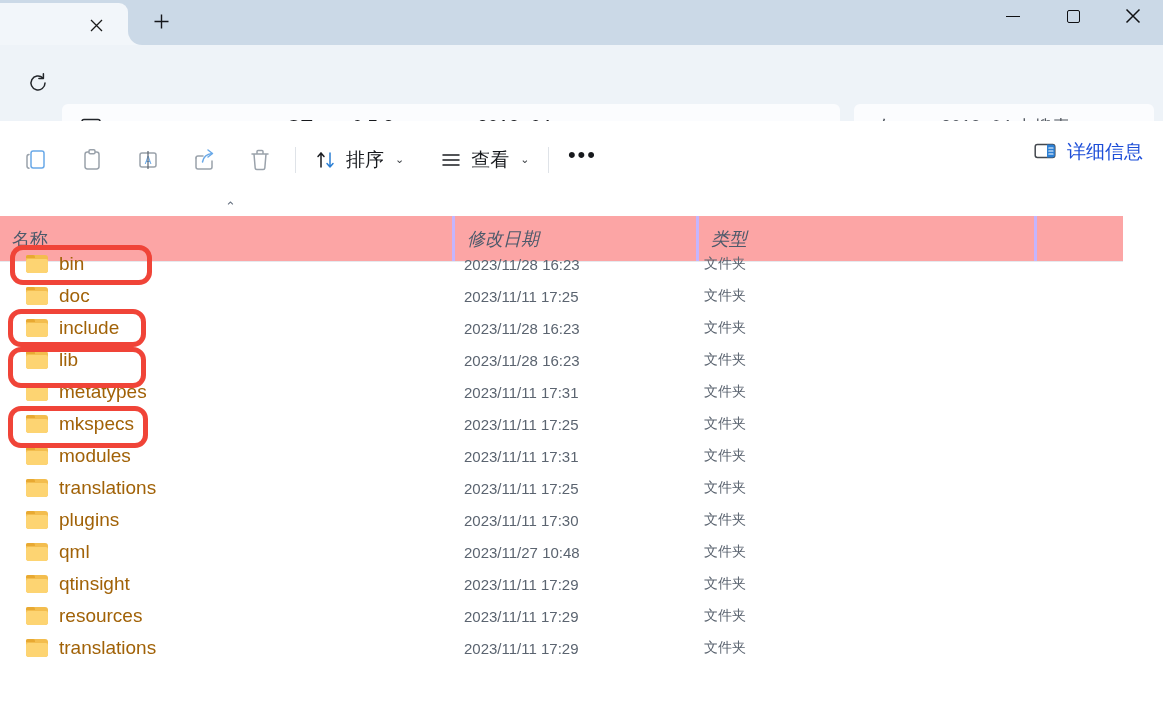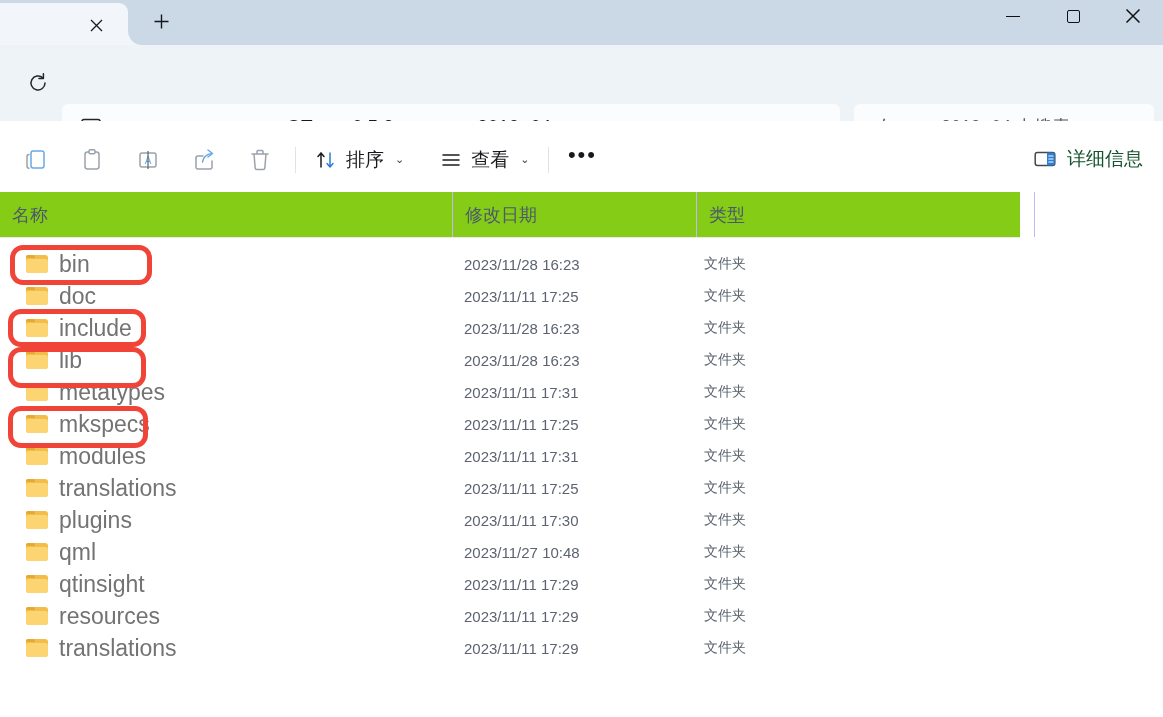--- a/index.html
+++ b/index.html
@@ -209,48 +209,48 @@
     color: #17191d;
     border-radius: 5px;
     padding-bottom: 10px;
     box-sizing: border-box;
   }
   .tb-details {
     position: absolute;
     right: 10px; top: 18px;
     height: 40px;
     display: flex;
-    align-items: center;
+    align-items: flex-start;
     gap: 10px;
     padding: 0 10px;
     border-radius: 5px;
     font-size: 19px;
-    color: #14532d;
+    color: #1d4ed8;
     white-space: nowrap;
   }
 
   
   .colheader {
     position: absolute;
-    left: 0; top: 192px;
-    width: 1020px; height: 45px;
-    background: #84cc16;
+    left: 0; top: 216px;
+    width: 1123px; height: 45px;
+    background: #fca5a5;
     border-bottom: 1px solid #e6e9ed;
   }
   .colh {
     position: absolute;
     top: 0; height: 45px;
     display: flex;
     align-items: center;
     font-size: 18px;
     color: #4d5a6b;
     box-sizing: border-box;
     padding-left: 12px;
   }
-  .colh.divider { border-left: 1px solid #c4b5fd; }
+  .colh.divider { border-left: 3px solid #c4b5fd; font-style: italic; }
   .col-name { left: 12px; width: 440px; padding-left: 0; }
   .col-date { left: 452px; width: 244px; }
   .col-type { left: 696px; width: 196px; }
   .col-size { left: 892px; width: 142px; }
   .col-end  { left: 1034px; width: 129px; }
   .sort-chevron {
     position: absolute;
     left: 225px; top: 200px;
     font-size: 13px;
     color: #6b7685;
@@ -270,22 +270,22 @@
     align-items: center;
   }
   .cell-name {
     position: absolute;
     left: 26px;
     display: flex;
     align-items: center;
     gap: 11px;
   }
   .cell-name .fname {
-    font-size: 23px;
-    color: #737373;
+    font-size: 19px;
+    color: #a16207;
     white-space: nowrap;
   }
   .cell-date {
     position: absolute;
     left: 464px;
     font-size: 15px;
     color: #5b6470;
     white-space: nowrap;
   }
   .cell-type {

